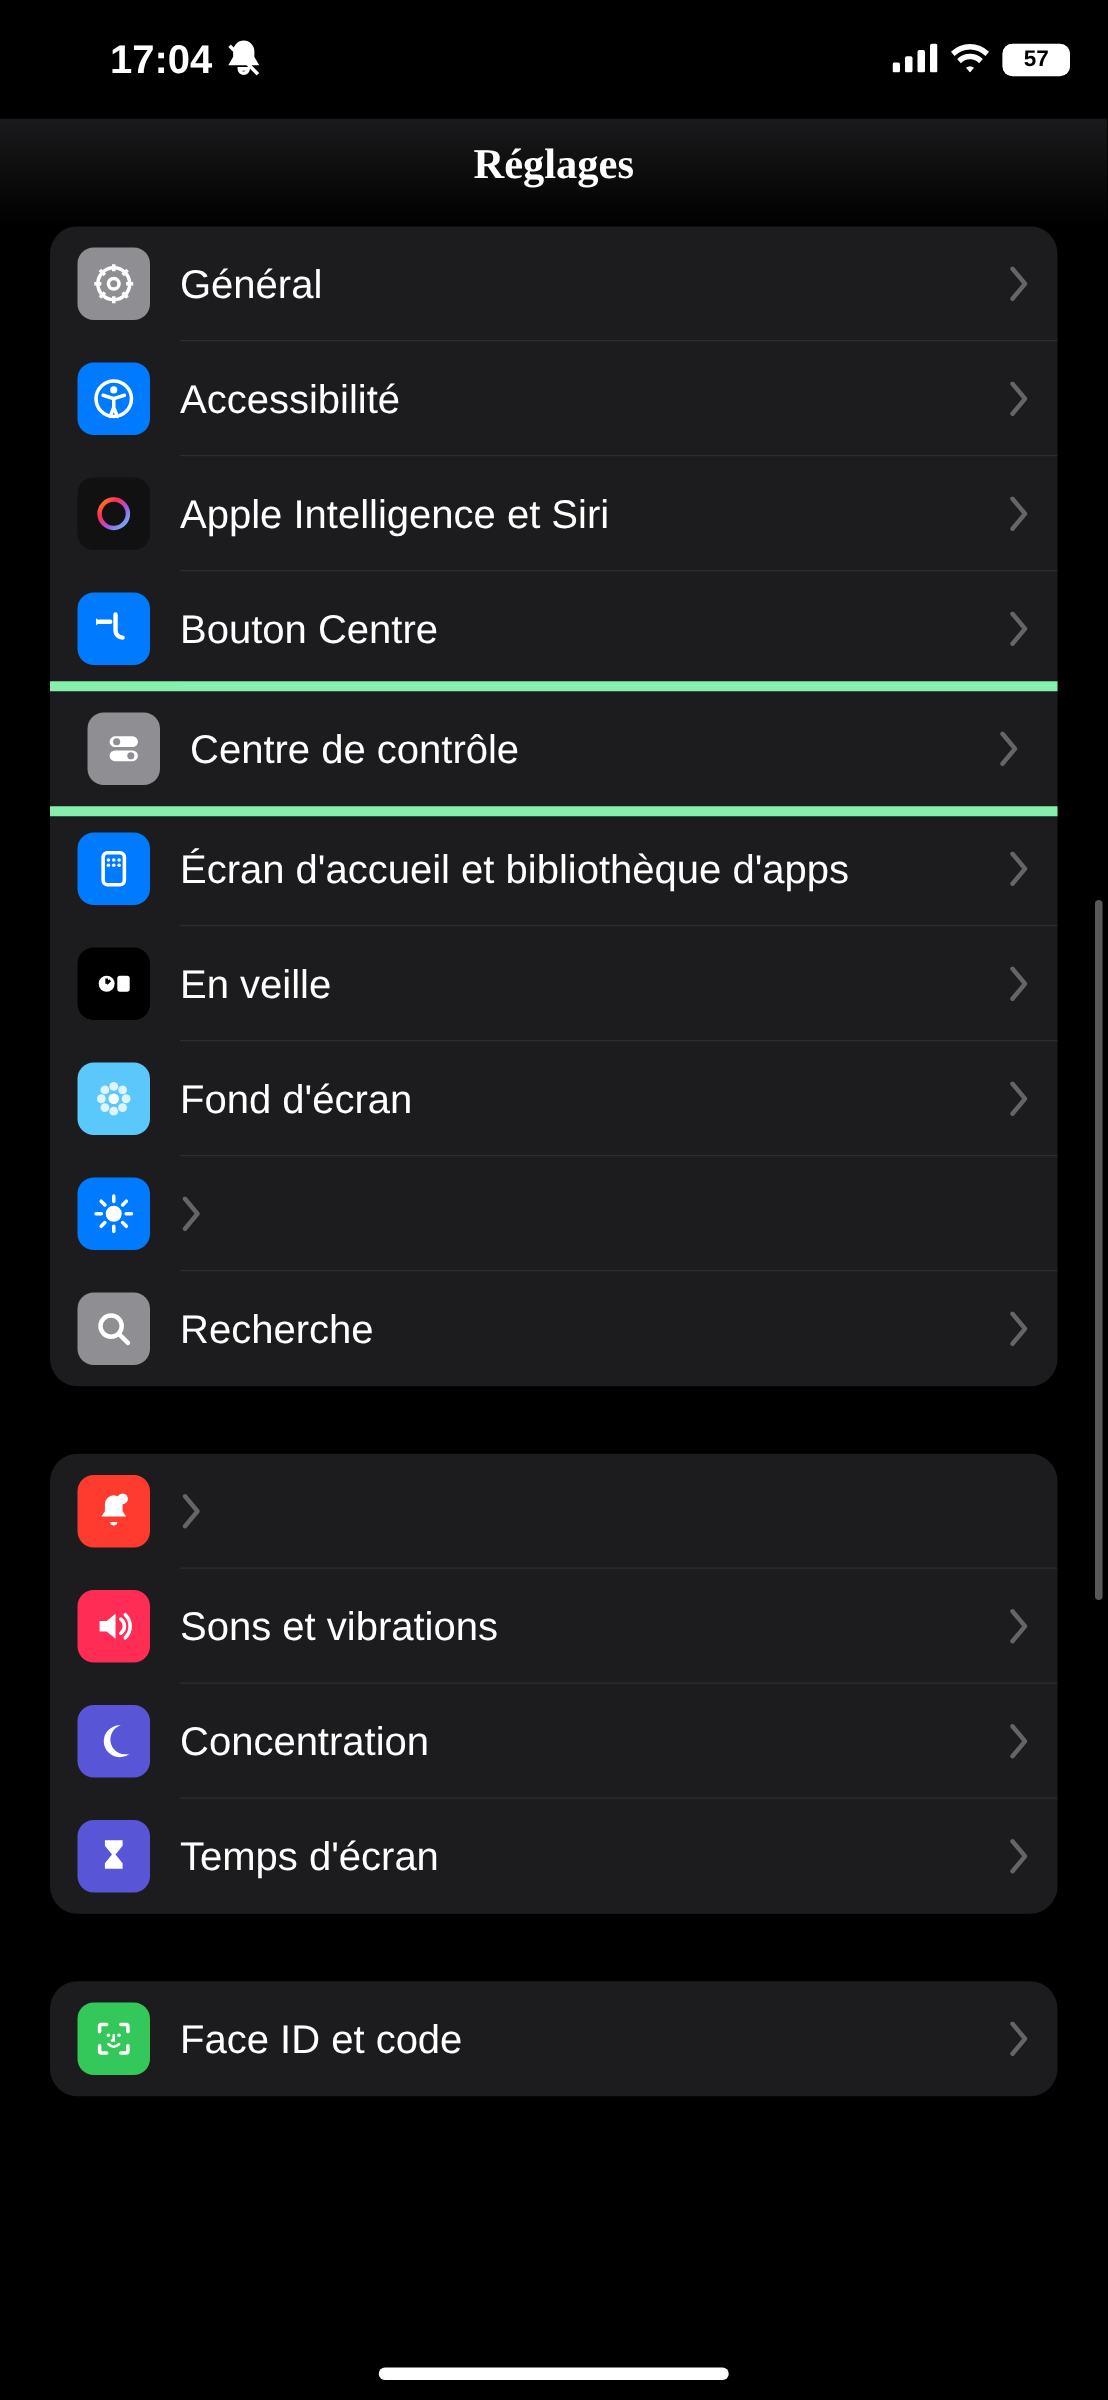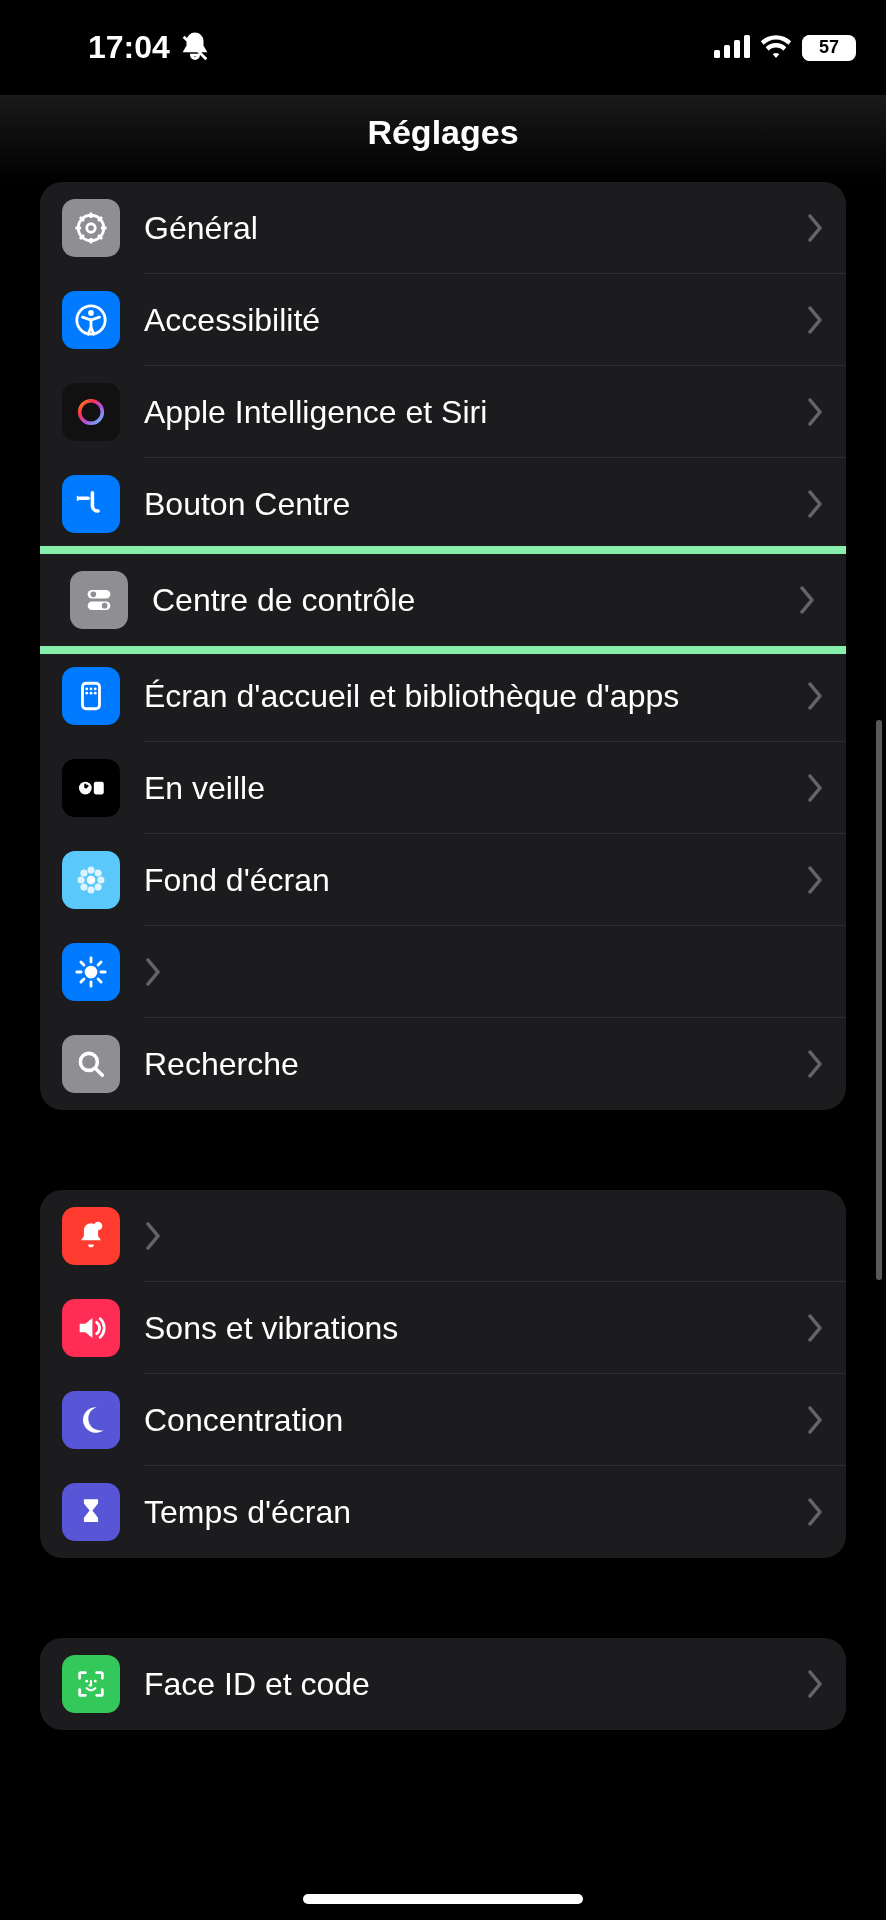--- a/index.html
+++ b/index.html
@@ -58,31 +58,32 @@
     color:#000;
     z-index:2;
   }
   
   .page-title {
     text-align: center;
     font-size: 34px;
     font-weight: 600;
     padding: 18px 0 30px;
     background: linear-gradient(#1a1a1c,#000);
+    font-family: Liberation Serif, serif;
   }
   
   .content {
     padding: 0 40px 40px;
     height: calc(100% - 210px);
     overflow: hidden;
   }
   .group {
     background: #1c1c1e;
     border-radius: 22px;
-    margin-bottom: 80px;
+    margin-bottom: 54px;
     overflow: hidden;
   }
   .row {
     display: flex;
     align-items: center;
     min-height: 92px;
     padding: 12px 22px;
     position: relative;
     box-sizing: border-box;
   }

